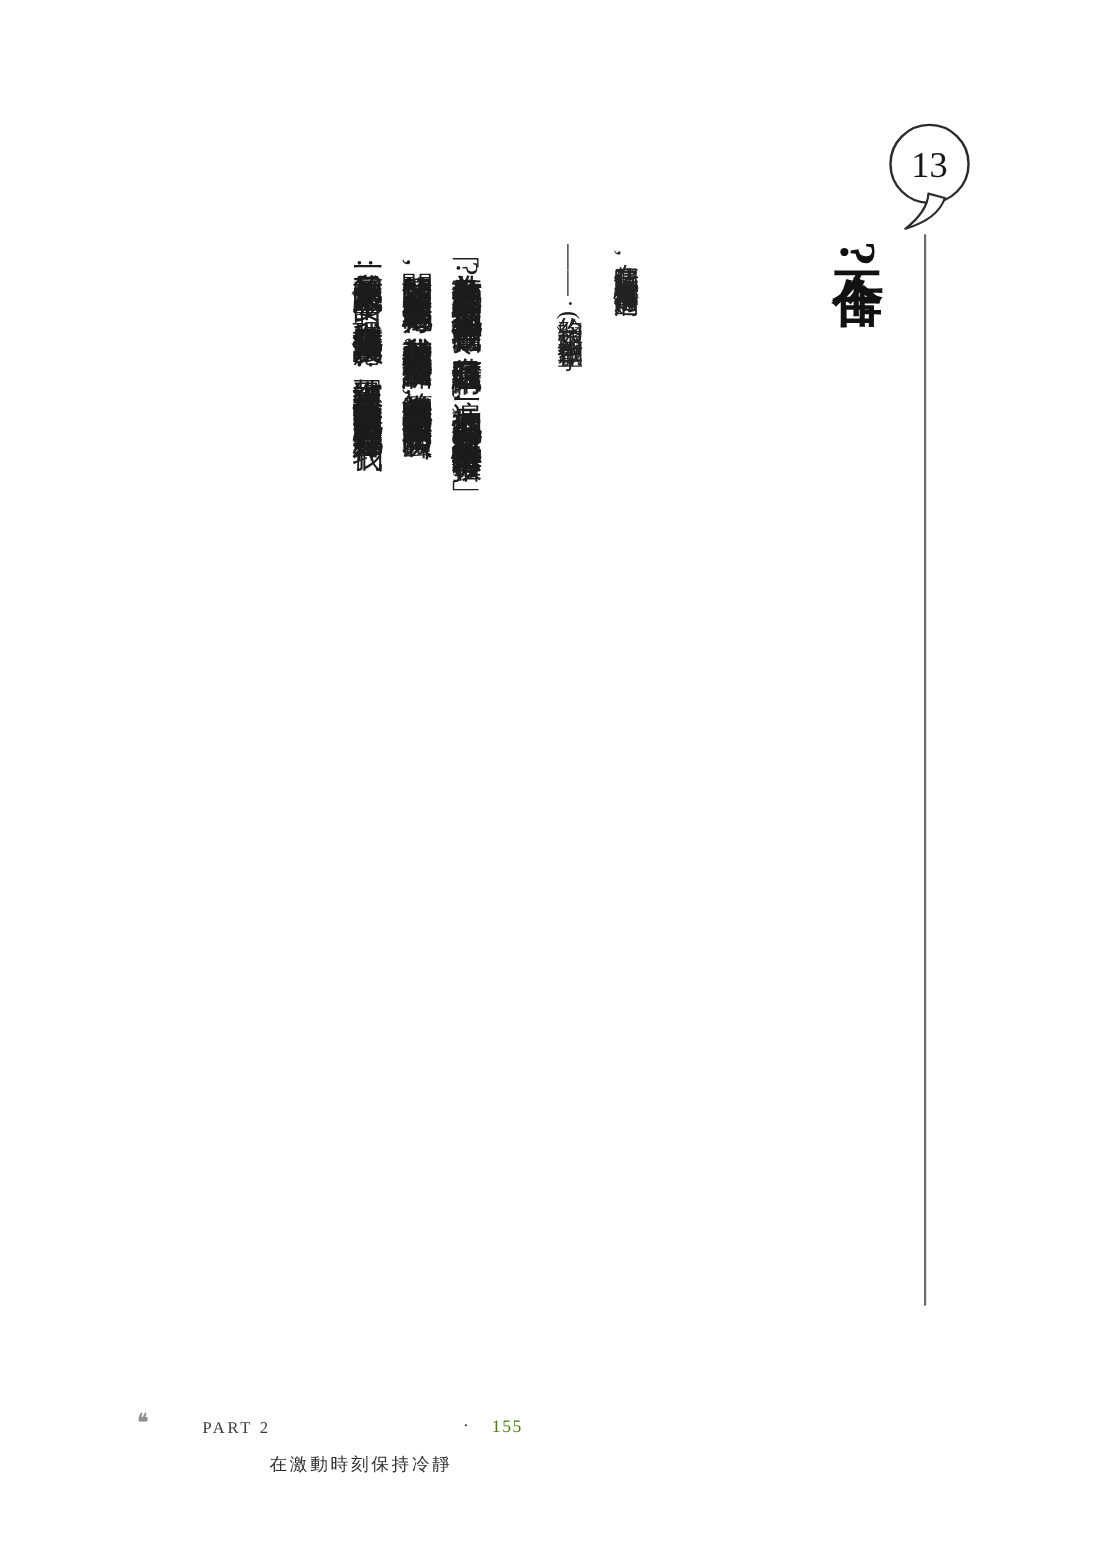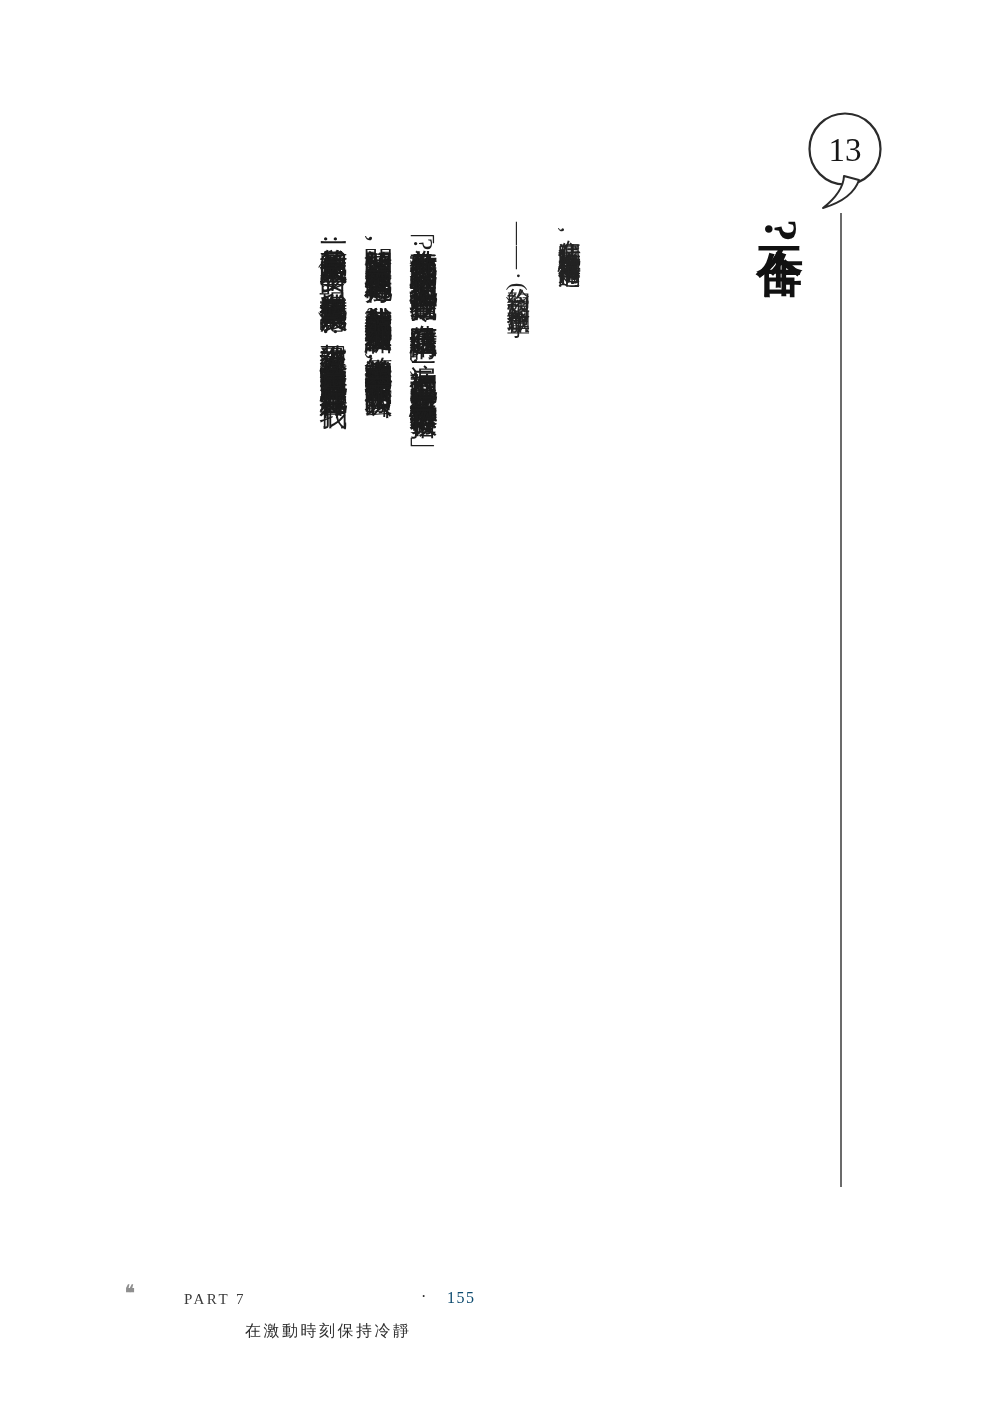--- a/index.html
+++ b/index.html
@@ -41,21 +41,21 @@
   }
   .body-block p { margin:0; text-indent:58px; }
 
   
   .footer span { position:absolute; white-space:nowrap; }
   .quotes-icon { left:124px; top:1280px; font-size:24px; letter-spacing:-4px; color:#8f8f8f;
                  font-family:"DejaVu Sans",sans-serif; }
   .part-label  { left:184px; top:1291px; font-size:15px; letter-spacing:2.5px; color:#3b3b3b; }
   .part-title  { left:245px; top:1288px; font-size:16px; letter-spacing:2.5px; color:#2f2f2f;margin-top:33px; }
   .footer-dot  { left:421px; top:1288px; font-size:16px; color:#2f2f2f; }
-  .page-number { left:447px; top:1289px; font-size:16px; letter-spacing:1.5px; color:#0c4a6e; }
+  .page-number { left:447px; top:1289px; font-size:16px; letter-spacing:1.5px; color:#4d7c0f; }
 </style>
 </head>
 <body>
 
 <div class="page">
 
   <svg class="bubble" width="92" height="112" viewBox="0 0 92 112" aria-hidden="true">
     <circle cx="47" cy="49" r="35.5" fill="#ffffff" stroke="#2b2b2b" stroke-width="2.2"></circle>
     <path d="M 61 80 C 57 92 45 102 25 108 C 39 97 45.5 87 46 76 Z" fill="#ffffff" stroke="#2b2b2b" stroke-width="2" stroke-linejoin="round"></path>
     <text x="47" y="61" text-anchor="middle" font-size="33" font-family="Liberation Serif, DejaVu Serif, serif" fill="#161616">13</text>
@@ -71,19 +71,19 @@
   </div>
 
   <div class="body-block">
     <p>「為什麼孩子都不聽我的話?他們總是拖拖拉拉,違背我的指令。有時候我已經講了兩、三遍,他們還是不配合,我非常生氣,然後事情變得一發不可收拾。」</p>
     <p>關於這個問題的答案,我是從意想不到的地方獲得。我帶著我們家的傑克羅素㹴幼犬去接受服從訓練。第一堂課我們家小狗看到有新朋友非常興奮,開始不停大聲吠叫。</p>
     <p>我的第一反應是大喊:「不要叫!」(我現在知道這是很荒謬的反應。)教練走過來說:「對著一隻狂吠的狗大吼大叫是沒有用的,牠只會覺得『好棒,我們</p>
   </div>
 
   <div class="footer">
     <span class="quotes-icon">❛❛</span>
-    <span class="part-label">PART 7</span>
+    <span class="part-label">PART 2</span>
     <span class="part-title">在激動時刻保持冷靜</span>
     <span class="footer-dot">·</span>
     <span class="page-number">155</span>
   </div>
 
 </div>
 
 </body></html>

